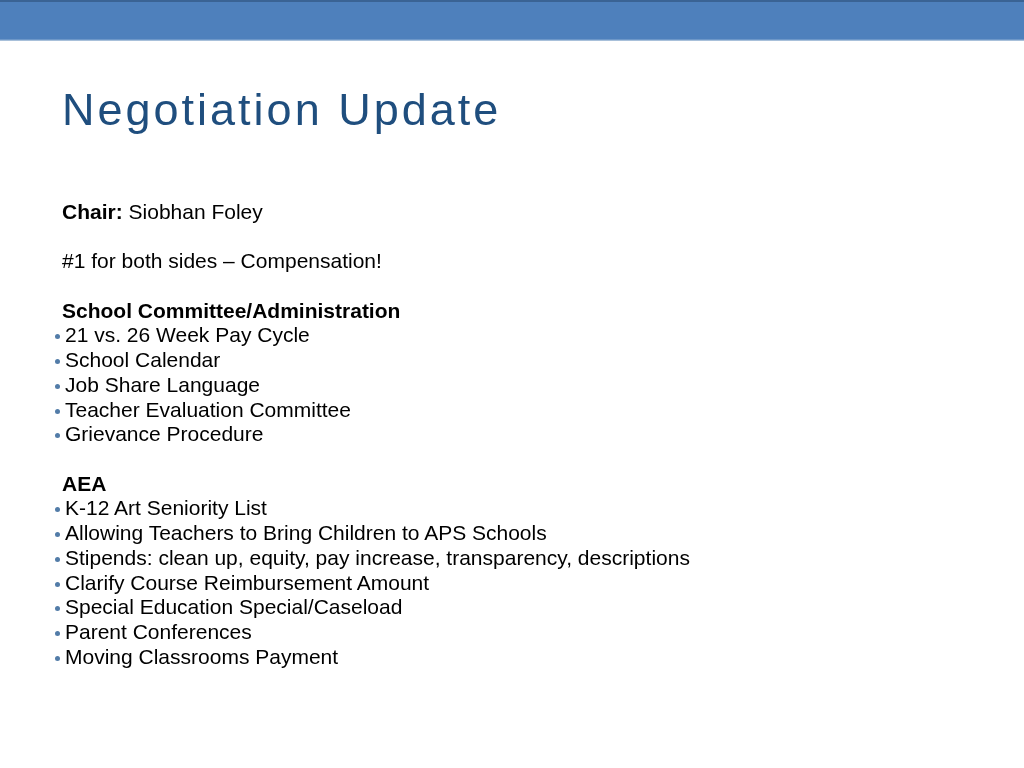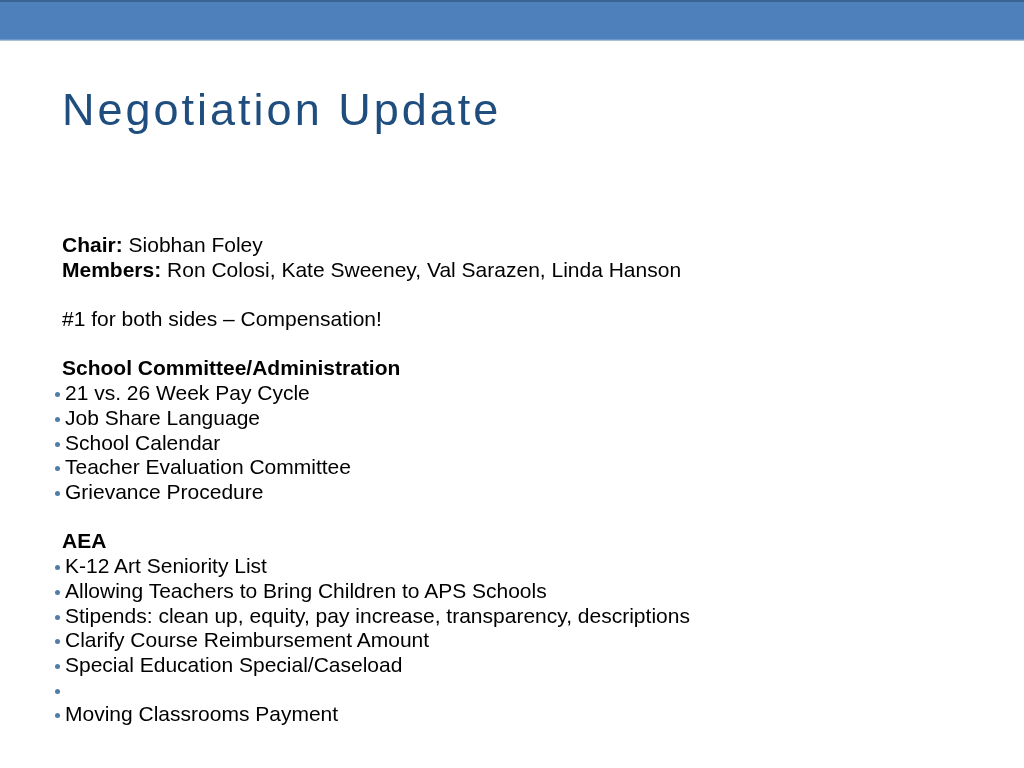--- a/index.html
+++ b/index.html
@@ -40,21 +40,20 @@
     white-space: nowrap;
   }
   .content {
     position: absolute;
     left: 62px;
     top: 200px;
     font-size: 21px;
     line-height: 24.7px;
     color: #000000;
     white-space: nowrap;
-    margin-top: 33px;
   }
   .blank { height: 24.7px; }
   .b { font-weight: bold; }
   .heading {
     font-weight: bold;
     text-decoration-thickness: 2px;
     text-underline-offset: 2px;
   }
   .bullet .dot {
     display: inline-block;
@@ -75,41 +74,37 @@
 
   <h1 class="title">Negotiation Update</h1>
 
   <div class="content">
 
     <div class="line">
       <span class="b">Chair:</span>
       <span>Siobhan Foley</span>
     </div>
 
-    <div class="line">
-      <span class="b">Members:</span>
-      <span>Ron Colosi, Kate Sweeney, Val Sarazen, Linda Hanson</span>
-    </div>
 
     <div class="blank"></div>
 
     <div class="line">#1 for both sides – Compensation!</div>
 
     <div class="blank"></div>
 
     <div class="line heading">School Committee/Administration</div>
 
     <div class="line bullet">
       <span class="dot"></span><span>21 vs. 26 Week Pay Cycle</span>
     </div>
     <div class="line bullet">
-      <span class="dot"></span><span>Job Share Language</span>
+      <span class="dot"></span><span>School Calendar</span>
     </div>
     <div class="line bullet">
-      <span class="dot"></span><span>School Calendar</span>
+      <span class="dot"></span><span>Job Share Language</span>
     </div>
     <div class="line bullet">
       <span class="dot"></span><span>Teacher Evaluation Committee</span>
     </div>
     <div class="line bullet">
       <span class="dot"></span><span>Grievance Procedure</span>
     </div>
 
     <div class="blank"></div>
 
@@ -124,20 +119,20 @@
     <div class="line bullet">
       <span class="dot"></span><span>Stipends: clean up, equity, pay increase, transparency, descriptions</span>
     </div>
     <div class="line bullet">
       <span class="dot"></span><span>Clarify Course Reimbursement Amount</span>
     </div>
     <div class="line bullet">
       <span class="dot"></span><span>Special Education Special/Caseload</span>
     </div>
     <div class="line bullet">
-      <span class="dot"></span>
+      <span class="dot"></span><span>Parent Conferences</span>
     </div>
     <div class="line bullet">
       <span class="dot"></span><span>Moving Classrooms Payment</span>
     </div>
 
   </div>
 </div>
 
 </body></html>

